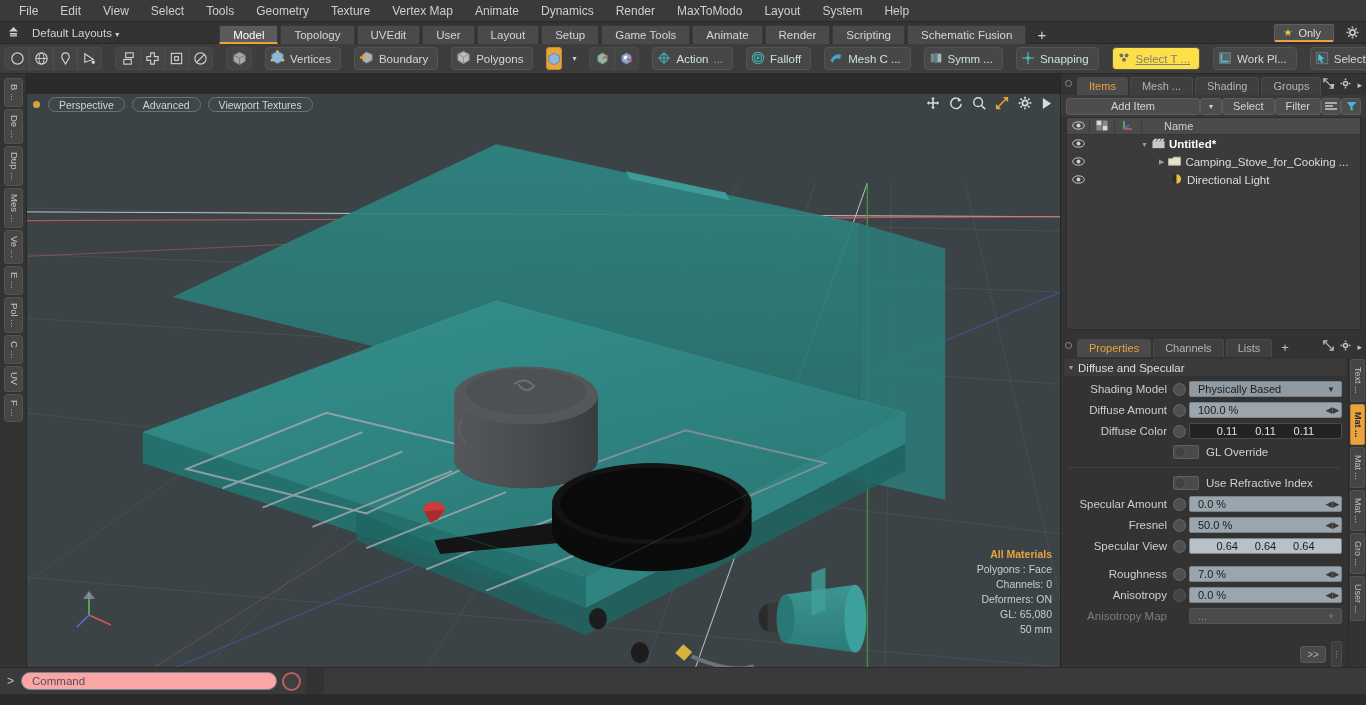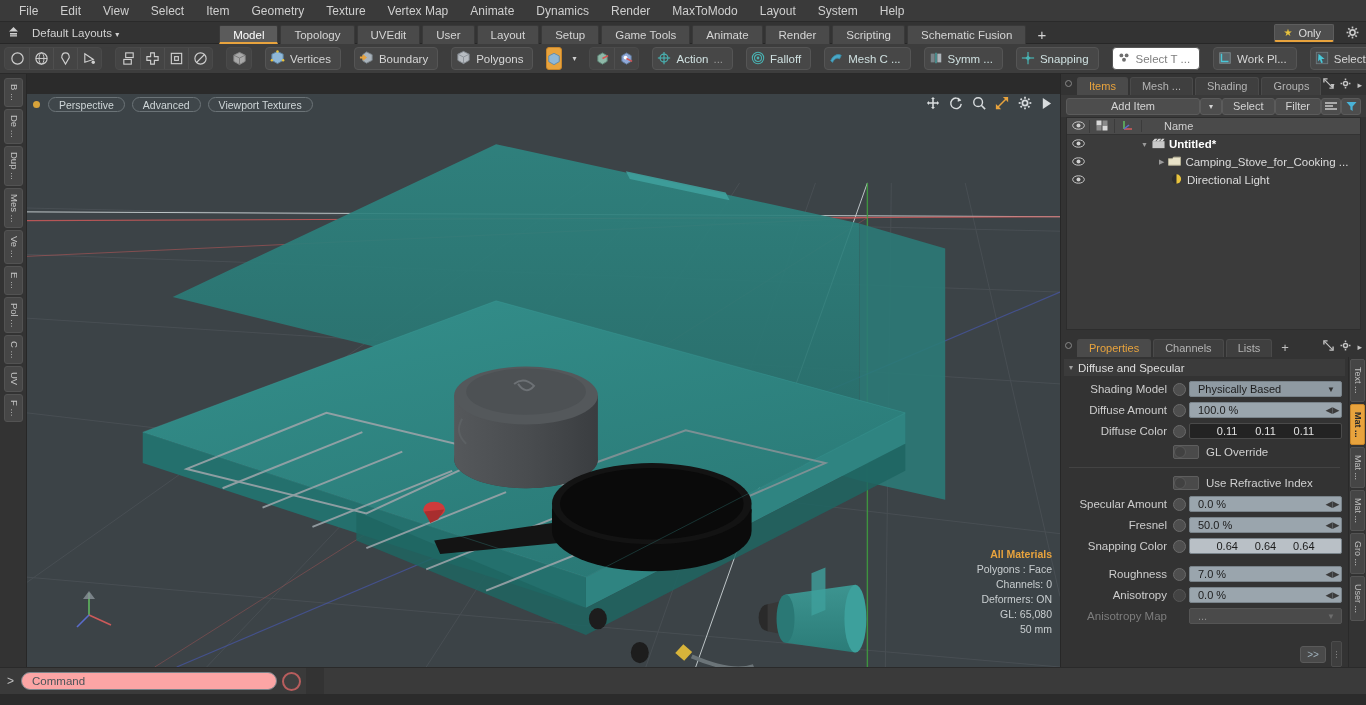--- a/index.html
+++ b/index.html
@@ -52,21 +52,21 @@
   .tbtn{
     width:24px; height:21px; display:flex; align-items:center; justify-content:center;
     color:#d0d0d0;
   }
   .tbtn + .tbtn{ border-left:1px solid #4f4f4f; }
   .tchip{
     display:flex; align-items:center; height:23px; background:#474747;
     border:1px solid #555; border-radius:4px; padding:0 9px 0 4px; margin-right:5px;
     color:#d6d6d6; font-size:11.5px; gap:5px; white-space:nowrap;
   }
-  .tchip.dim{ color:#7e7e7e; background:#ffffff; }
+  .tchip.dim{ color:#7e7e7e; background:#fde047;text-decoration:underline; }
   .tchip.teal{ color:#cfe0e0; }
   .cube-ico{ width:15px; height:15px; display:inline-block; }
   .sel-active{
     width:23px;height:23px;background:#e8a33d;border:1px solid #c9862a;border-radius:3px;
     display:flex;align-items:center;justify-content:center;margin-right:2px;
   }
   .caretbtn{ width:18px;height:23px; display:flex;align-items:center;justify-content:center;
              color:#cfcfcf; font-size:8px; margin-right:5px;}
 
   
@@ -202,21 +202,21 @@
   .cmd-railpad{ width:18px; background:#333;}
 </style>
 </head>
 <body>
 
 <div class="menubar">
   <div class="mi">File</div>
   <div class="mi">Edit</div>
   <div class="mi">View</div>
   <div class="mi">Select</div>
-  <div class="mi">Item</div>
+  <div class="mi">Tools</div>
   <div class="mi">Geometry</div>
   <div class="mi">Texture</div>
   <div class="mi">Vertex Map</div>
   <div class="mi">Animate</div>
   <div class="mi">Dynamics</div>
   <div class="mi">Render</div>
   <div class="mi">MaxToModo</div>
   <div class="mi">Layout</div>
   <div class="mi">System</div>
   <div class="mi">Help</div>
@@ -874,21 +874,21 @@
           <div class="prow">
             <div class="plabel">Fresnel</div>
             <div class="knob"></div>
             <div class="pfield">
               <span>50.0 %</span>
               <span class="spin">◀▶</span>
             </div>
           </div>
 
           <div class="prow">
-            <div class="plabel">Snapping Color</div>
+            <div class="plabel">Specular View</div>
             <div class="knob"></div>
             <div class="pfield light">
               <span>0.64</span>
               <span>0.64</span>
               <span>0.64</span>
             </div>
           </div>
           <div style="height:7px"></div>
 
           <div class="prow">

